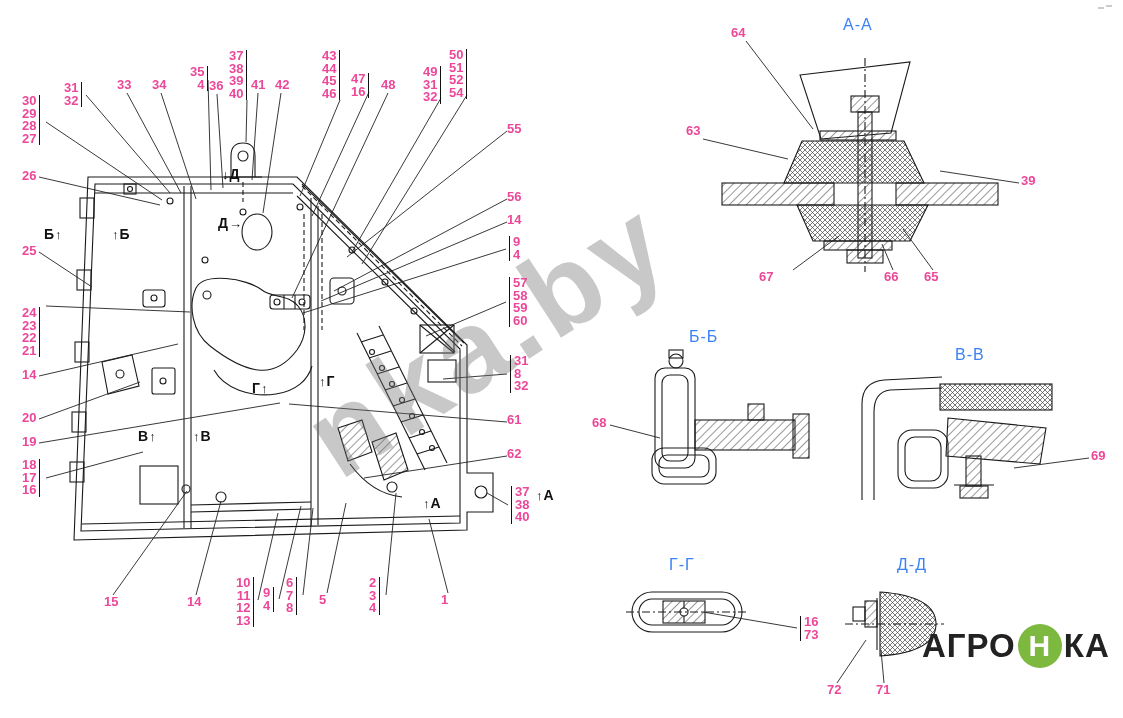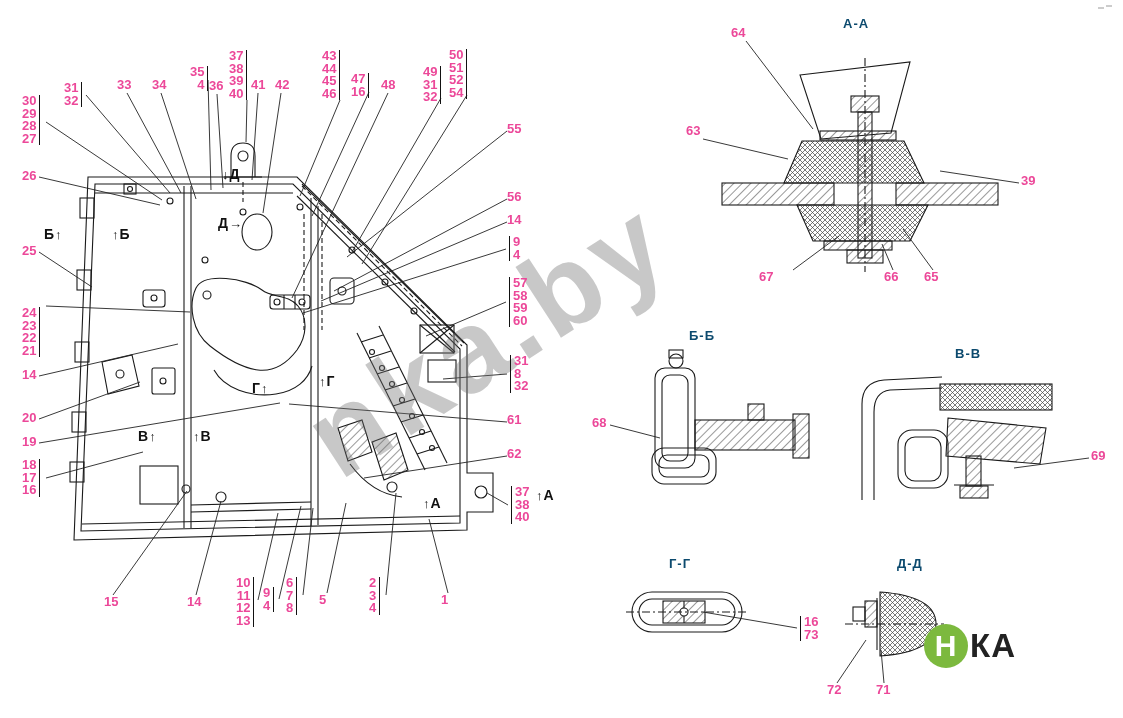--- a/index.html
+++ b/index.html
@@ -7,21 +7,21 @@
   body{font-family:"Liberation Sans",sans-serif}
   .page{position:relative;width:1123px;height:718px;background:#fff;overflow:hidden}
   #art{position:absolute;left:0;top:0}
   .overlay{position:absolute;left:0;top:0;width:1123px;height:718px;pointer-events:none}
   .callout{position:absolute;display:flex;flex-direction:column;font-size:13px;font-weight:700;
            line-height:12.5px;color:#ec4899;white-space:nowrap}
   .callout.bar-right{border-right:1.5px solid #111;padding-right:3px;align-items:flex-end}
   .callout.bar-left{border-left:1.5px solid #111;padding-left:3px;align-items:flex-start}
   .marker{position:absolute;font-size:14px;font-weight:700;color:#111;display:flex;gap:1px;align-items:baseline}
   .marker .arr{font-size:13px;font-weight:700}
-  .sec-title{position:absolute;font-size:13px;font-weight:700;color:#0c4a6e;letter-spacing:1px}
+  .sec-title{position:absolute;font-size:16px;font-weight:400;color:#3b82f6;letter-spacing:1px}
   .watermark{position:absolute;left:318px;top:388px;font-size:116px;line-height:120px;font-weight:700;
              color:rgba(110,110,110,.38);transform:rotate(-33deg);transform-origin:left center;
              letter-spacing:6px;white-space:nowrap}
   .logo{position:absolute;left:922px;top:624px;display:flex;align-items:center;
         font-weight:700;font-size:33px;color:#222;letter-spacing:1px}
   .logo .ring{width:44px;height:44px;border-radius:50%;display:flex;align-items:center;
               justify-content:center;color:#fff;font-size:30px;margin:0 2px;font-weight:700}
 </style>
 </head>
 <body>
@@ -475,19 +475,20 @@
         <span>А</span>
       </div>
       <div class="sec-title" style="left: 843px; top: 16px;">А-А</div>
       <div class="sec-title" style="left: 689px; top: 328px;">Б-Б</div>
       <div class="sec-title" style="left: 955px; top: 346px;">В-В</div>
       <div class="sec-title" style="left: 669px; top: 556px;">Г-Г</div>
       <div class="sec-title" style="left: 897px; top: 556px;">Д-Д</div>
     </div>
 
   <div class="logo">
+    <span>АГРО</span>
     <span class="ring" style="background: rgb(124, 185, 62);">
         <span>Н</span>
       </span>
     <span>КА</span>
   </div>
 
 </div>
 
 </body></html>

